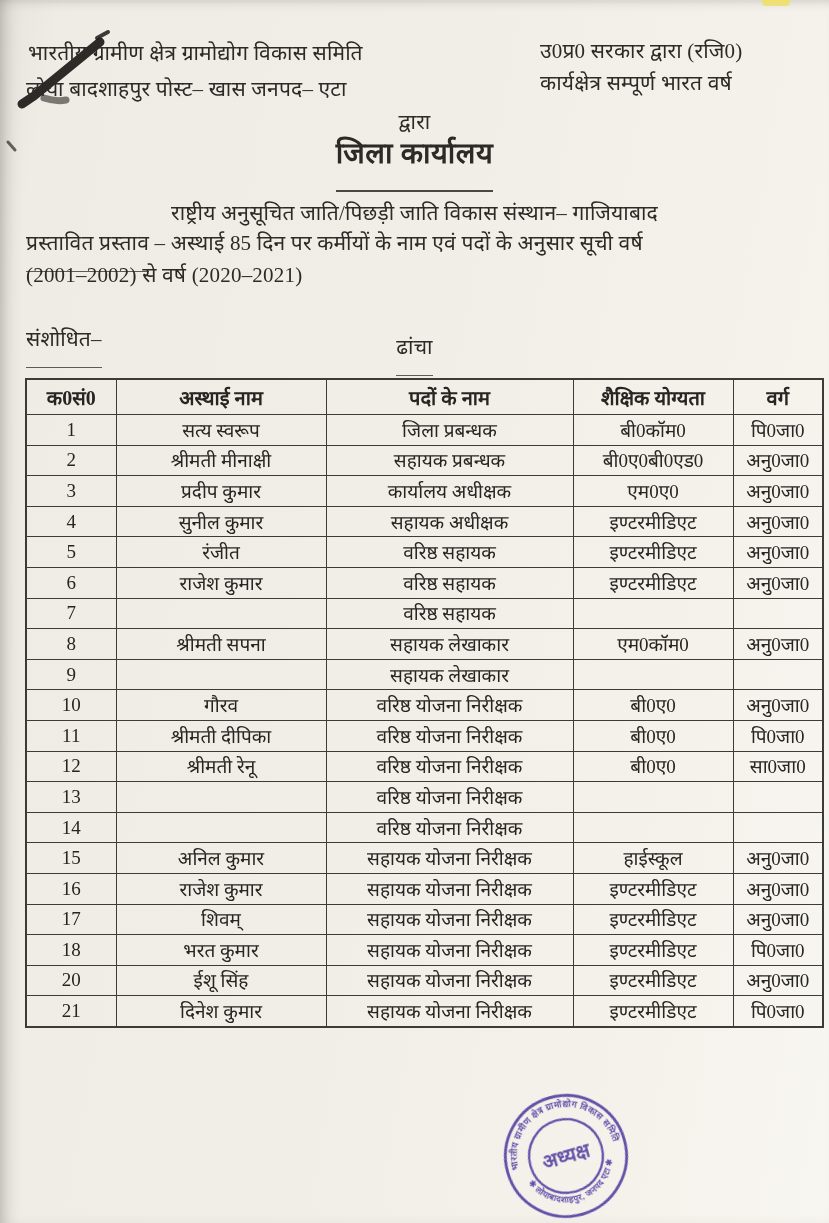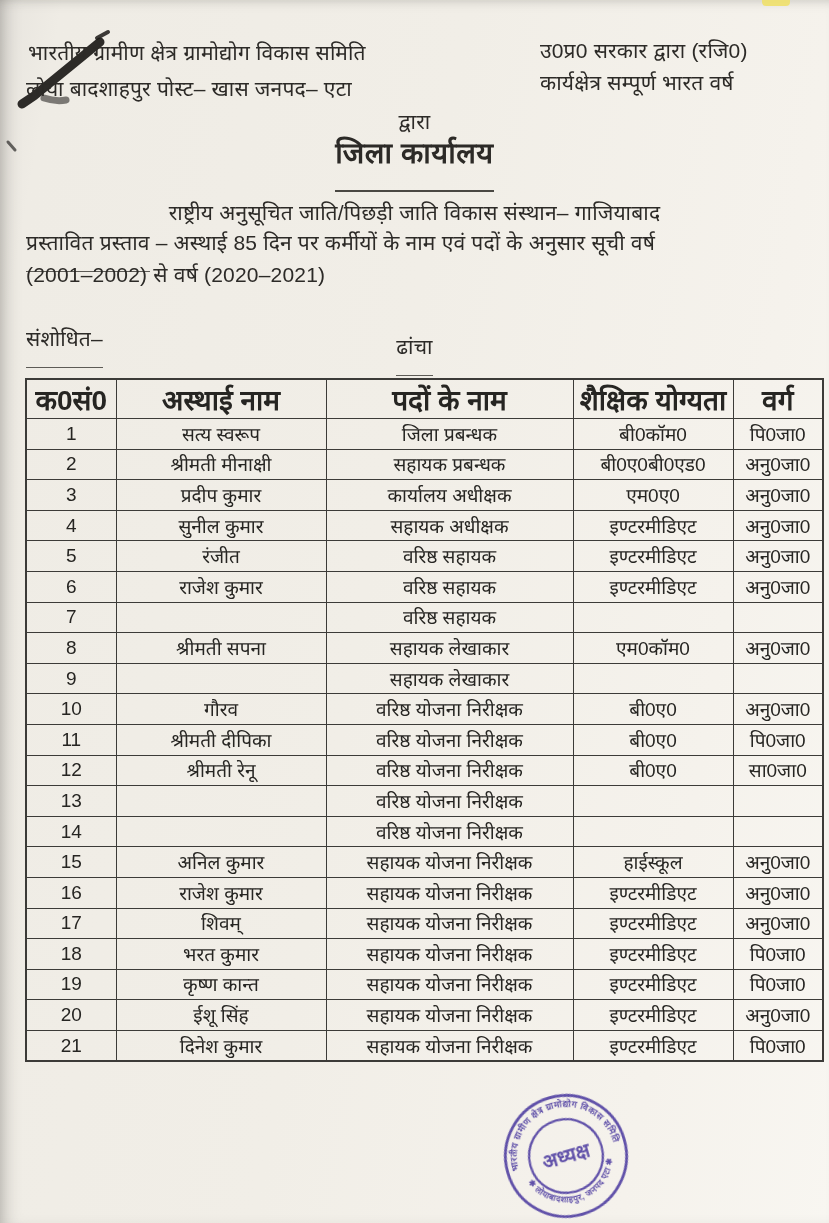--- a/index.html
+++ b/index.html
@@ -8,20 +8,21 @@
   .paper {
     position: relative;
     width: 829px;
     height: 1223px;
     margin: 0;
     overflow: hidden;
     color: #2c2a27;
     background:
       linear-gradient(100deg, #e7e4de 0%, #efece5 6%, #f1eee7 45%, #f5f2ec 80%, #f8f6f1 100%);
     box-shadow: inset 14px 0 18px -12px rgba(90,88,84,.45), inset 0 10px 14px -12px rgba(90,88,84,.35);
+    font-family: Liberation Serif, serif;
   }
 
   .abs { position: absolute; }
 
   .hdr-line { font-size: 21px; letter-spacing: .2px; white-space: nowrap; }
   .centered { left: 0; width: 100%; text-align: center; }
 
   .office-title { font-size: 29px; font-weight: bold; letter-spacing: .5px; }
   .office-title .u { display: inline-block; border-bottom: 2px solid #4a4843; padding-bottom: 19px; }
 
@@ -39,21 +40,21 @@
     border: 1.6px solid #3c3b38;
     text-align: center;
     vertical-align: middle;
     font-size: 19px;
     color: #262522;
     padding: 0 2px;
     overflow: hidden;
     white-space: nowrap;
   }
   .doc-table { border: 2.4px solid #3c3b38; }
-  .doc-table th { height: 34px; font-size: 28px; font-weight: bold; }
+  .doc-table th { height: 34px; font-size: 20px; font-weight: bold; }
   .doc-table td { height: 29.6px; }
 
   .ink-mark { pointer-events: none; }
 
   .yellow-speck {
     position: absolute; left: 762px; top: 0; width: 28px; height: 6px;
     background: #efe06a; border-radius: 0 0 4px 4px; opacity: .9;
   }
 
   .stamp {
@@ -240,27 +241,20 @@
           <td>अनु0जा0</td>
         </tr>
         <tr>
           <td>18</td>
           <td>भरत कुमार</td>
           <td>सहायक योजना निरीक्षक</td>
           <td>इण्टरमीडिएट</td>
           <td>पि0जा0</td>
         </tr>
         <tr>
-          <td>19</td>
-          <td>कृष्ण कान्त</td>
-          <td>सहायक योजना निरीक्षक</td>
-          <td>इण्टरमीडिएट</td>
-          <td>पि0जा0</td>
-        </tr>
-        <tr>
           <td>20</td>
           <td>ईशू सिंह</td>
           <td>सहायक योजना निरीक्षक</td>
           <td>इण्टरमीडिएट</td>
           <td>अनु0जा0</td>
         </tr>
         <tr>
           <td>21</td>
           <td>दिनेश कुमार</td>
           <td>सहायक योजना निरीक्षक</td>

